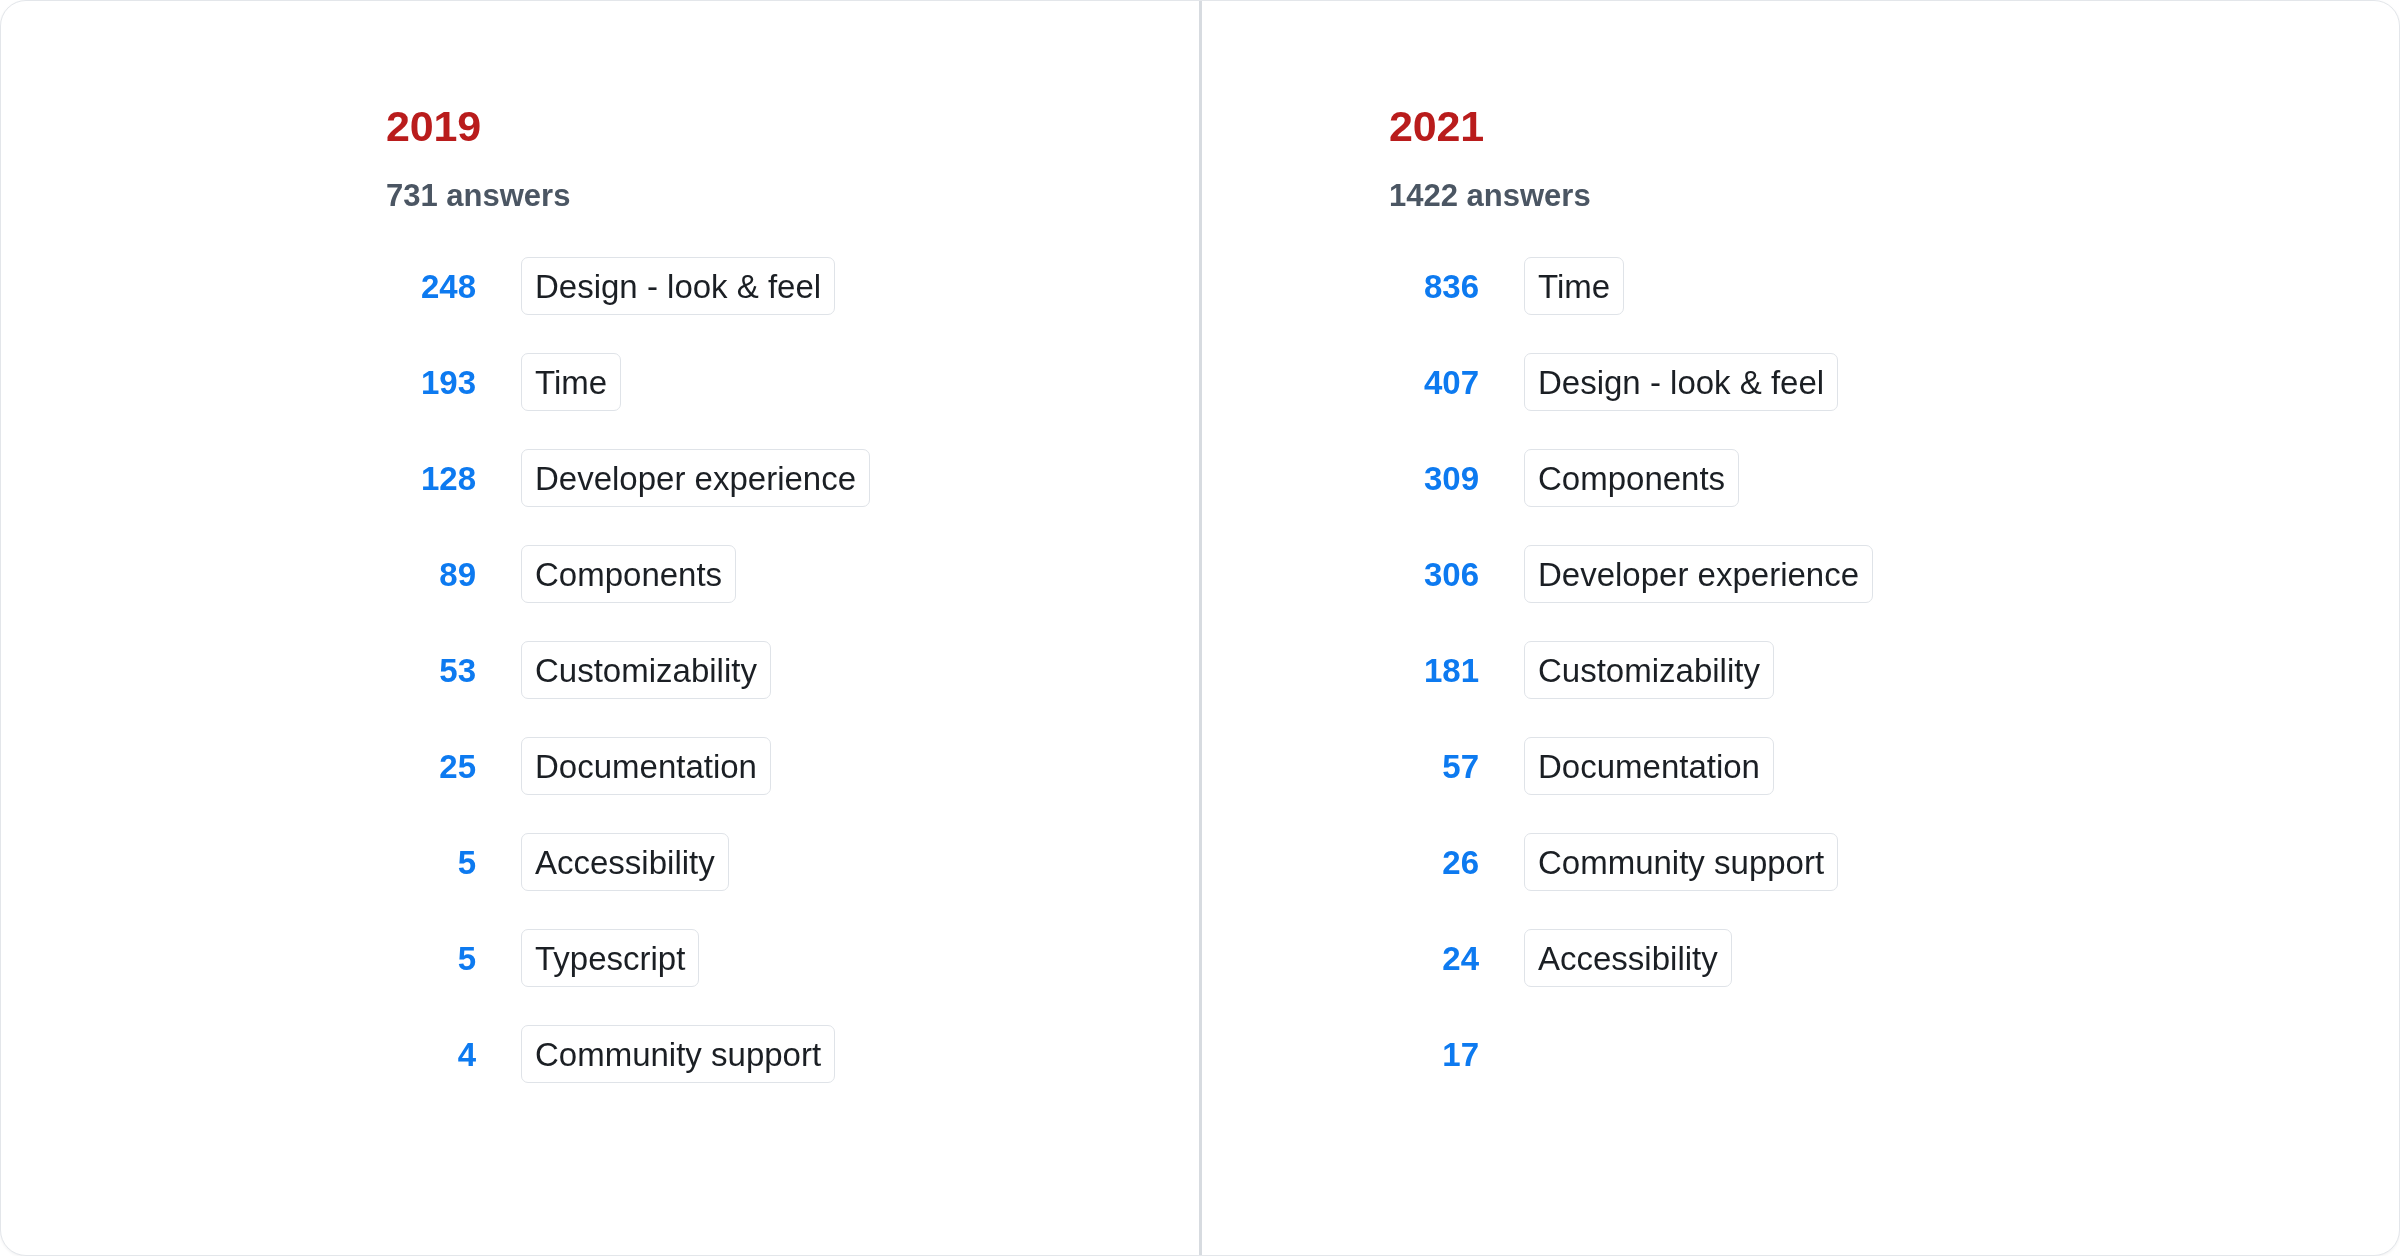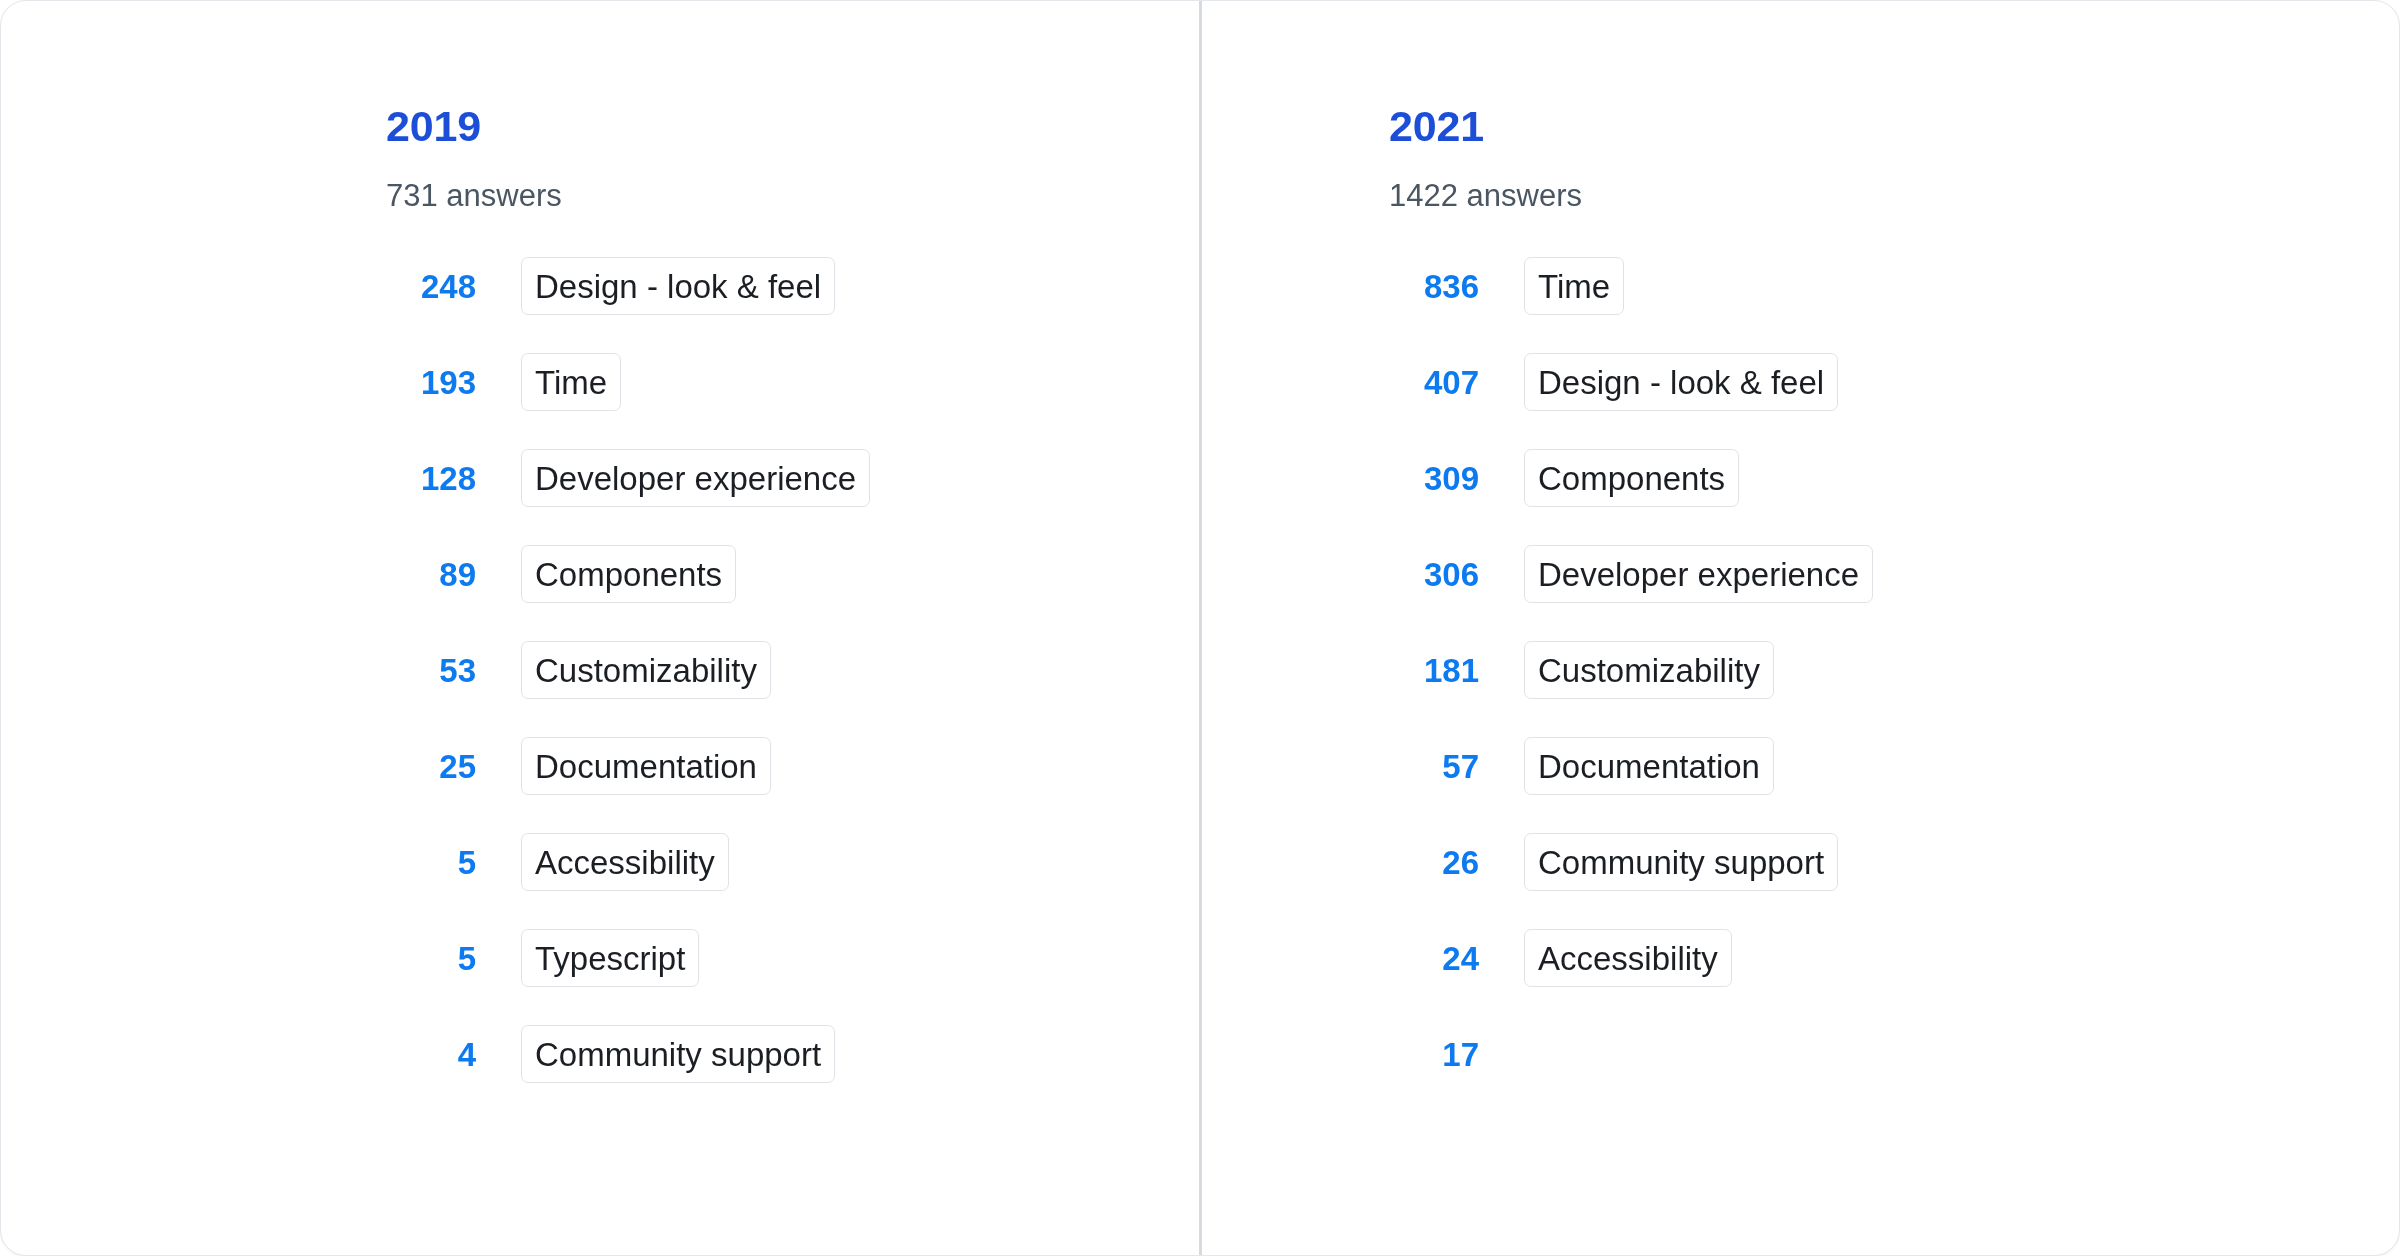--- a/index.html
+++ b/index.html
@@ -41,30 +41,30 @@
   .panel--right {
     flex: 1 1 auto;
     width: auto;
     padding-left: 187px;
     border-left: 3px solid #d7dbe0;
   }
 
   .panel-title {
     font-size: 43px;
     font-weight: bold;
-    color: #1d4ed8;
+    color: #b91c1c;
     letter-spacing: -0.2px;
     line-height: 1;
     margin: 0;
     padding: 0;
   }
 
   .panel-subtitle {
     font-size: 31px;
-    font-weight: normal;
+    font-weight: bold;
     color: #4b5663;
     line-height: 1;
     margin: 0;
     padding: 0;
     margin-top: 32px;
   }
 
   .rows {
     margin-top: 46px;
   }

